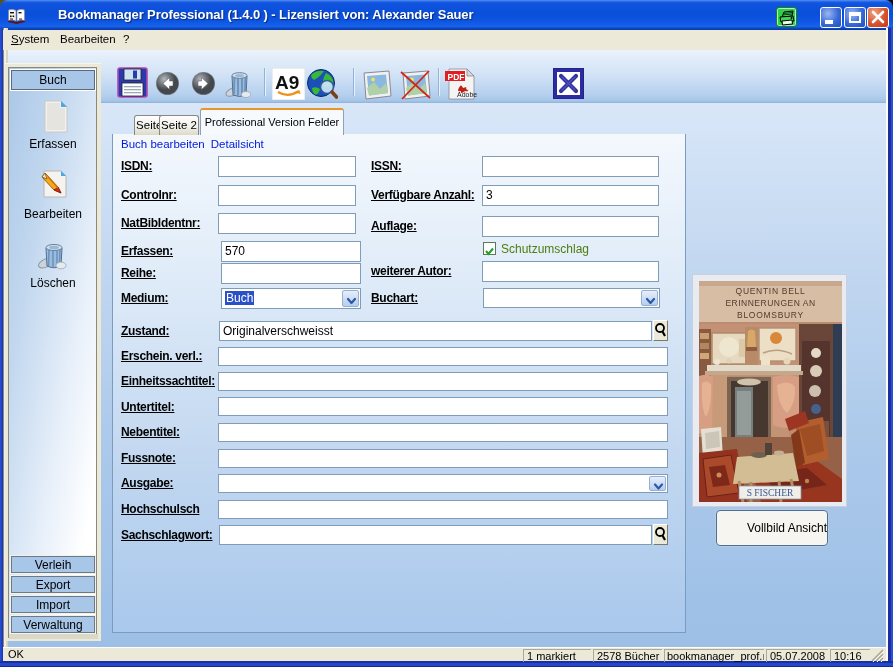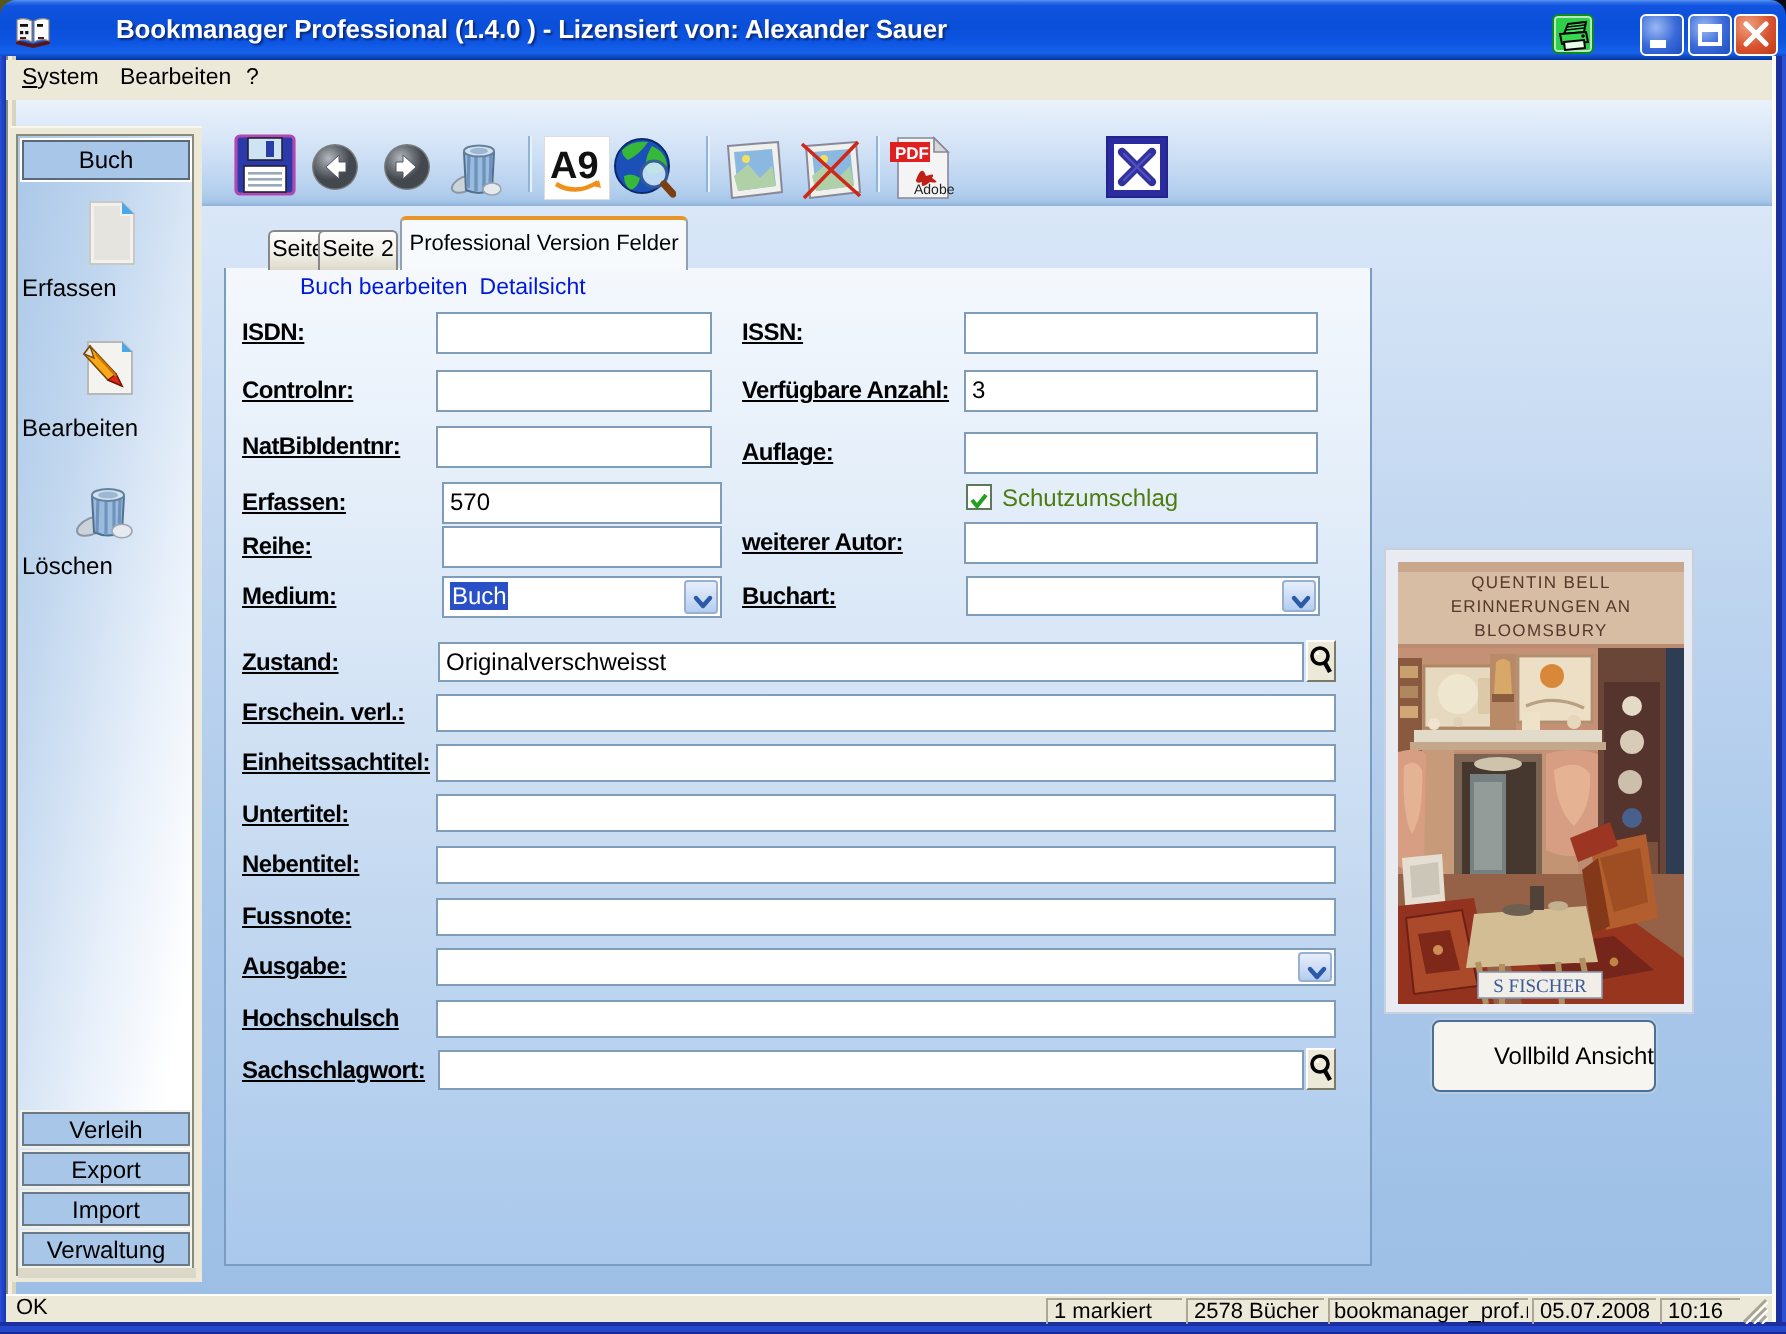--- a/index.html
+++ b/index.html
@@ -48,39 +48,39 @@
 
 
 #sidebar { position:absolute; left:5px; top:63px; width:96px; height:578px;
   background:#ece9d8; padding:2px;
   border-top:1px solid #f8f6ea; }
 #sidebar .inner { position:absolute; left:3px; top:3px; width:89px; height:571px;
   border:1px solid #8a8a7a;
   background:linear-gradient(100deg,#aac7e8 0%, #c3d8ef 30%, #e8f0fa 62%, #ffffff 85%); }
 #buchbtn { position:absolute; left:2px; top:2px; width:84px; height:20px; background:#a8c6e8;
   border:1px solid #5a6a7a; outline:1px solid #fff; font-size:12px; text-align:center; line-height:19px; color:#000; }
-.sideitem { position:absolute; width:84px; left:2px; font-size:12px; color:#000; }
+.sideitem { position:absolute; width:84px; left:2px; text-align:center; font-size:12px; color:#000; }
 .sbtn { position:absolute; left:2px; width:84px; height:17px; background:#a8c6e8; border:1px solid #6a7a8a;
   outline:1px solid #f4f2e6; font-size:12px; text-align:center; line-height:16px; color:#000; }
 
 
 #client { position:absolute; left:8px; top:103px; width:878px; height:545px;
   background:linear-gradient(180deg,#d9e7f8 0%, #c2d7f0 30%, #aac8ea 65%, #9dbfe6 100%); }
 
 
 #panel { position:absolute; left:112px; top:134px; width:574px; height:499px;
   border:1px solid #7a9cc0; border-top:none;
   background:linear-gradient(180deg,#f4f8fd 0%, #e2edf9 25%, #c6daf1 60%, #a9c8ec 100%); }
 .tab { position:absolute; top:115px; height:20px; background:linear-gradient(180deg,#fefefe,#f0efe8 60%,#dcd9c8);
   border:1px solid #888; border-bottom:none; border-radius:3px 3px 0 0; font-size:11.5px; text-align:center; color:#000; white-space:nowrap; }
 #tab1 { left:134px; width:40px; line-height:19px; }
 #tab2 { left:159px; width:40px; line-height:19px; }
 #tab3 { left:200px; top:108px; height:27px; width:144px; background:#f6fafd;
   border:1px solid #92a0b0; border-bottom:none; border-top:2px solid #e8962c; line-height:24px; z-index:5; font-size:11px; }
-#links { position:absolute; left:121px; top:138px; font-size:11.5px; color:#0018d8; white-space:nowrap;margin-left:29px; }
+#links { position:absolute; left:121px; top:138px; font-size:11.5px; color:#0018d8; white-space:nowrap; }
 
 
 .flabel { position:absolute; font-size:12px; font-weight:bold; color:#000; white-space:nowrap; letter-spacing:-0.3px;text-decoration:underline; }
 .finput { position:absolute; background:#fff; border:1px solid #7f9db9; font-size:12px; color:#000; padding-left:3px; }
 .combo-arrow { position:absolute; right:1px; top:1px; bottom:1px; width:17px;
   background:linear-gradient(180deg,#e6eefa,#cfdef5 50%,#b4cdf0); border:1px solid #9ab0d0; border-radius:2px; }
 .combo-arrow svg { position:absolute; left:2px; top:4px; }
 .qbtn { position:absolute; width:15px; height:21px; background:#ece9d8;
   border-top:1px solid #fff; border-left:1px solid #fff; border-right:1px solid #7a7a6a; border-bottom:1px solid #7a7a6a; }
 

